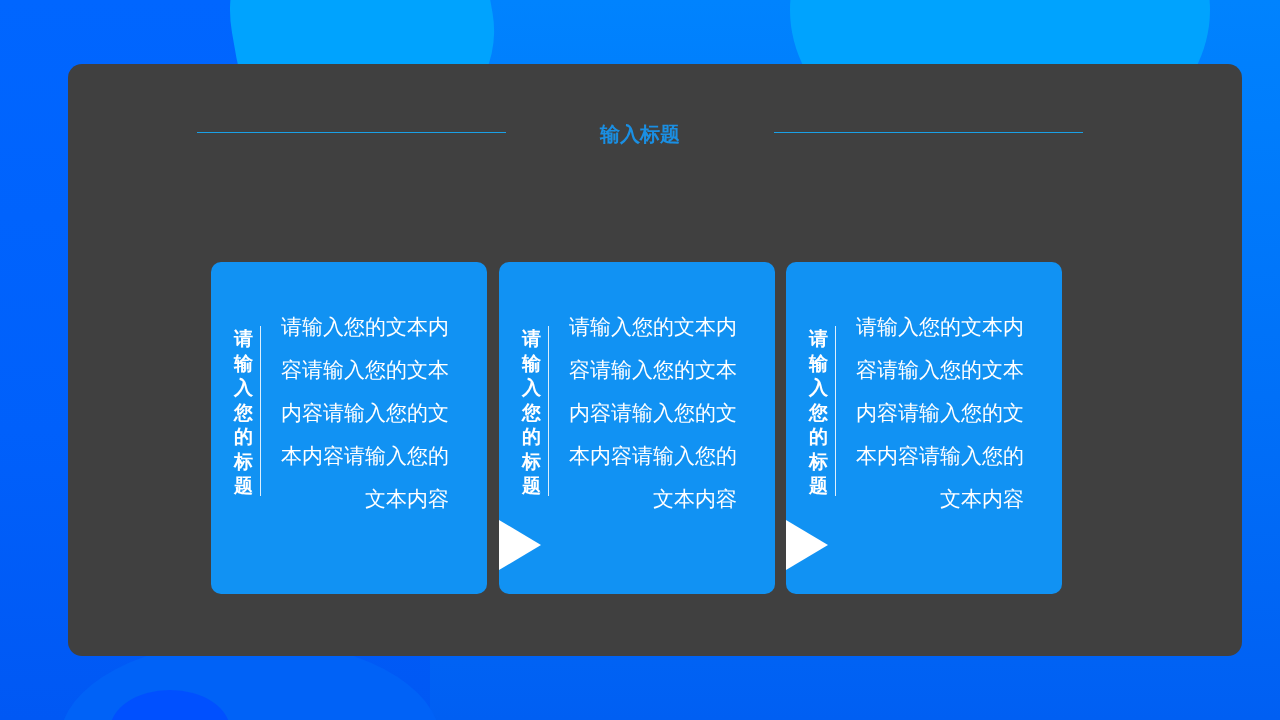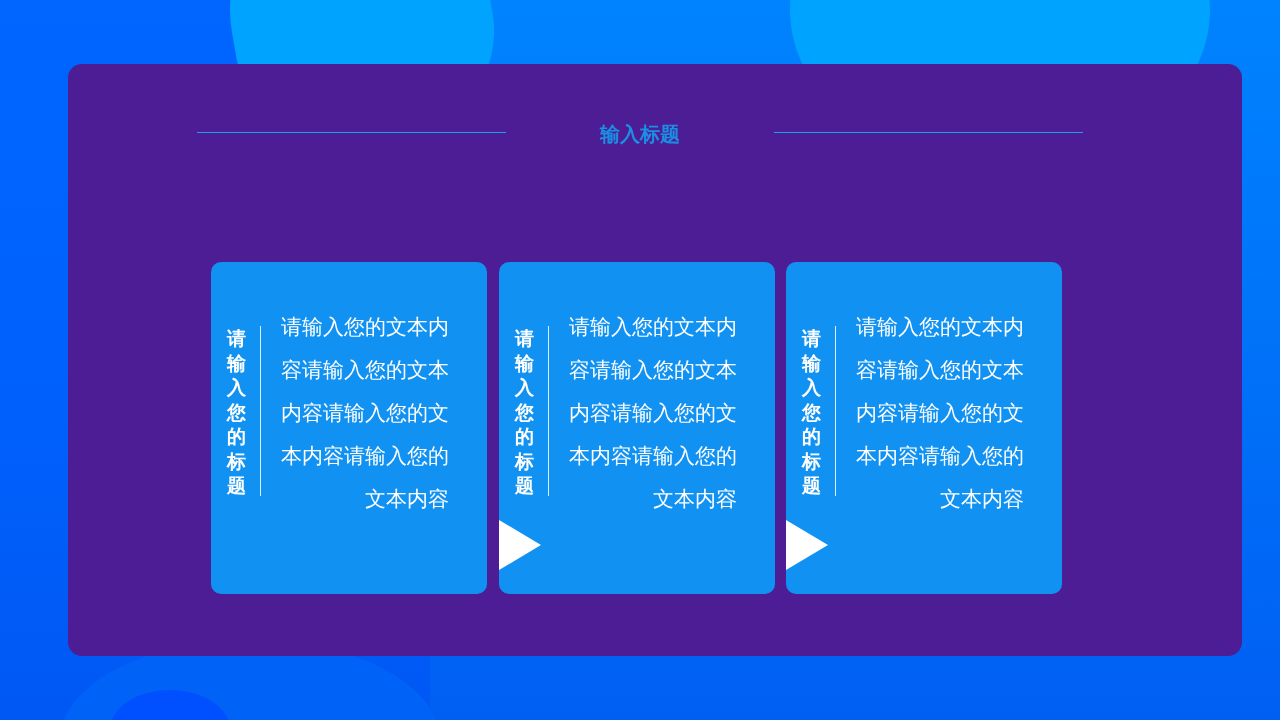--- a/index.html
+++ b/index.html
@@ -27,21 +27,21 @@
       left: 60px; top: 640px; width: 380px; height: 200px;
       background: #0062f7; border-radius: 50%;
     }
     .bg-blob-4 {
       left: 110px; top: 690px; width: 120px; height: 80px;
       background: #0050ff; border-radius: 50%;
     }
 
     .panel {
       position: absolute; left: 68px; top: 64px; width: 1174px; height: 592px;
-      background: #4c1d95; border-radius: 14px;
+      background: #404040; border-radius: 14px;
     }
     .title-row {
       position: absolute; left: 129px; top: 56px; width: 886px; height: 30px;
     }
     .title-line {
       position: absolute; top: 12px; height: 1px; background: #1aa0e6;
     }
     .title-line.left { left: 0; width: 309px; }
     .title-line.right { left: 577px; width: 309px; }
     .title-text {
@@ -55,21 +55,21 @@
       background: #1192f3; border-radius: 10px;
     }
     .card .notch {
       position: absolute; left: 0; top: 258px; width: 0; height: 0;
       border-top: 25px solid transparent; border-bottom: 25px solid transparent;
       border-left: 42px solid #ffffff;
     }
     .card-title {
       position: absolute; left: 16px; top: 64px; width: 26px;
       font-family: "DejaVu Serif", "Liberation Serif", serif; font-weight: bold;
-      font-size: 19px; line-height: 24.5px; color: #ffffff; text-align: left;
+      font-size: 19px; line-height: 24.5px; color: #ffffff; text-align: right;
       word-break: break-all;
     }
     .card-divider {
       position: absolute; left: 49px; top: 64px; width: 1px; height: 170px;
       background: rgba(255,255,255,0.85);
     }
     .card-body {
       position: absolute; left: 66px; top: 44px; width: 172px;
       font-size: 21px; line-height: 43px; color: #ffffff; font-weight: 300;
       word-break: break-all;

